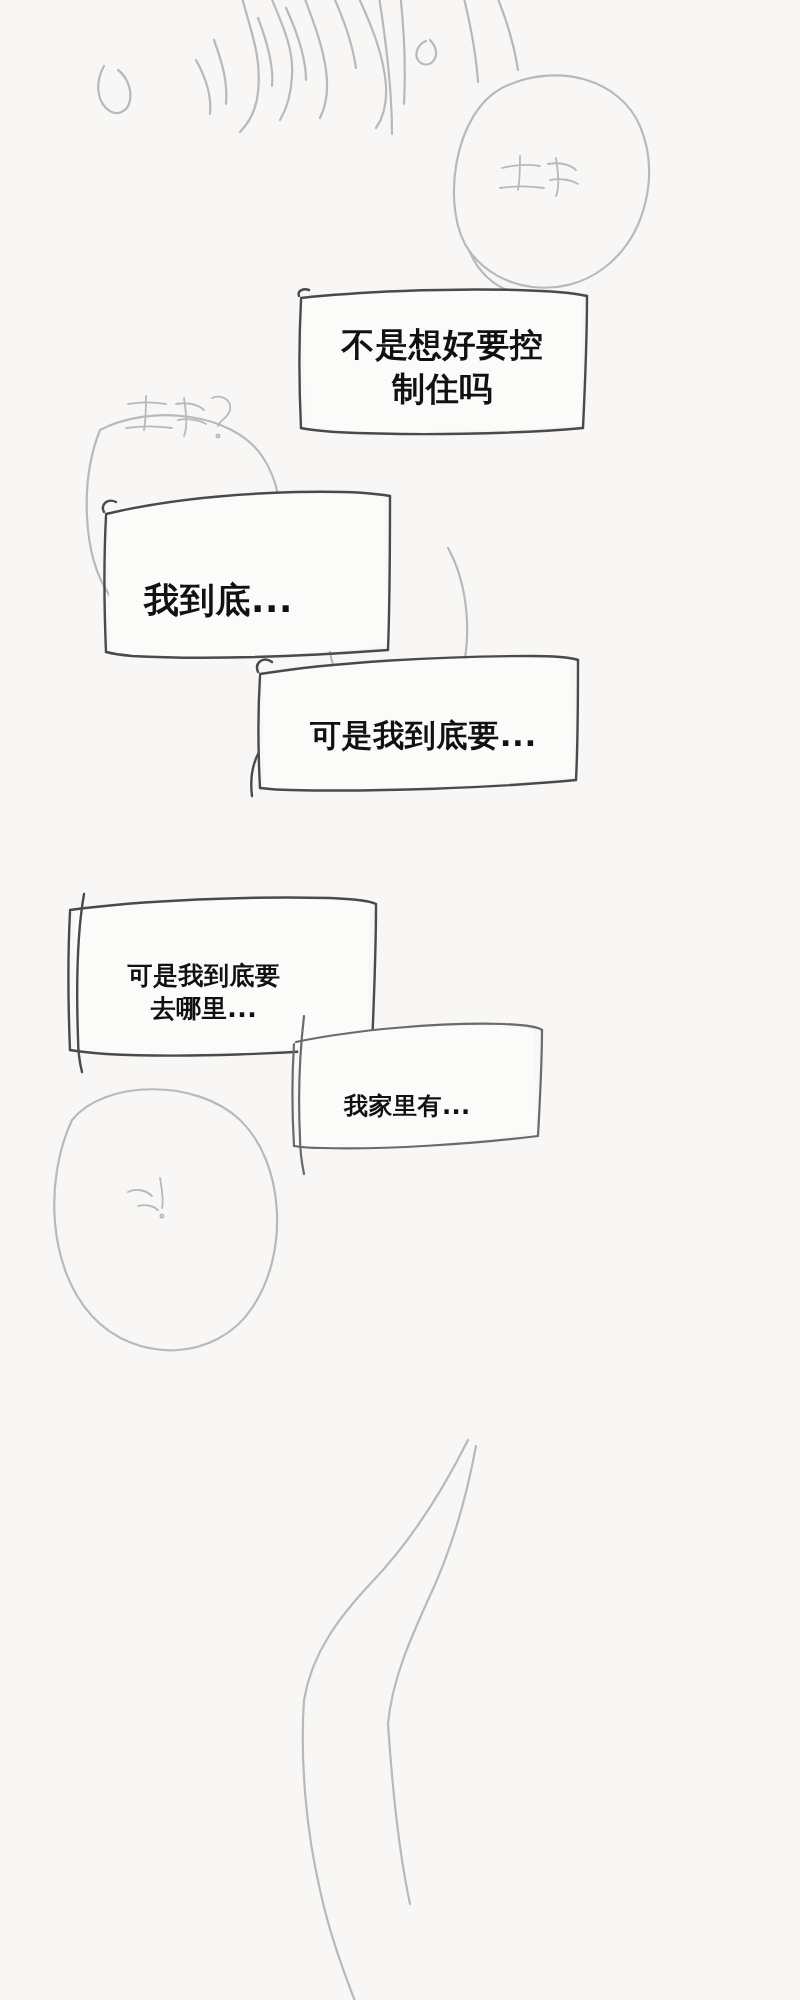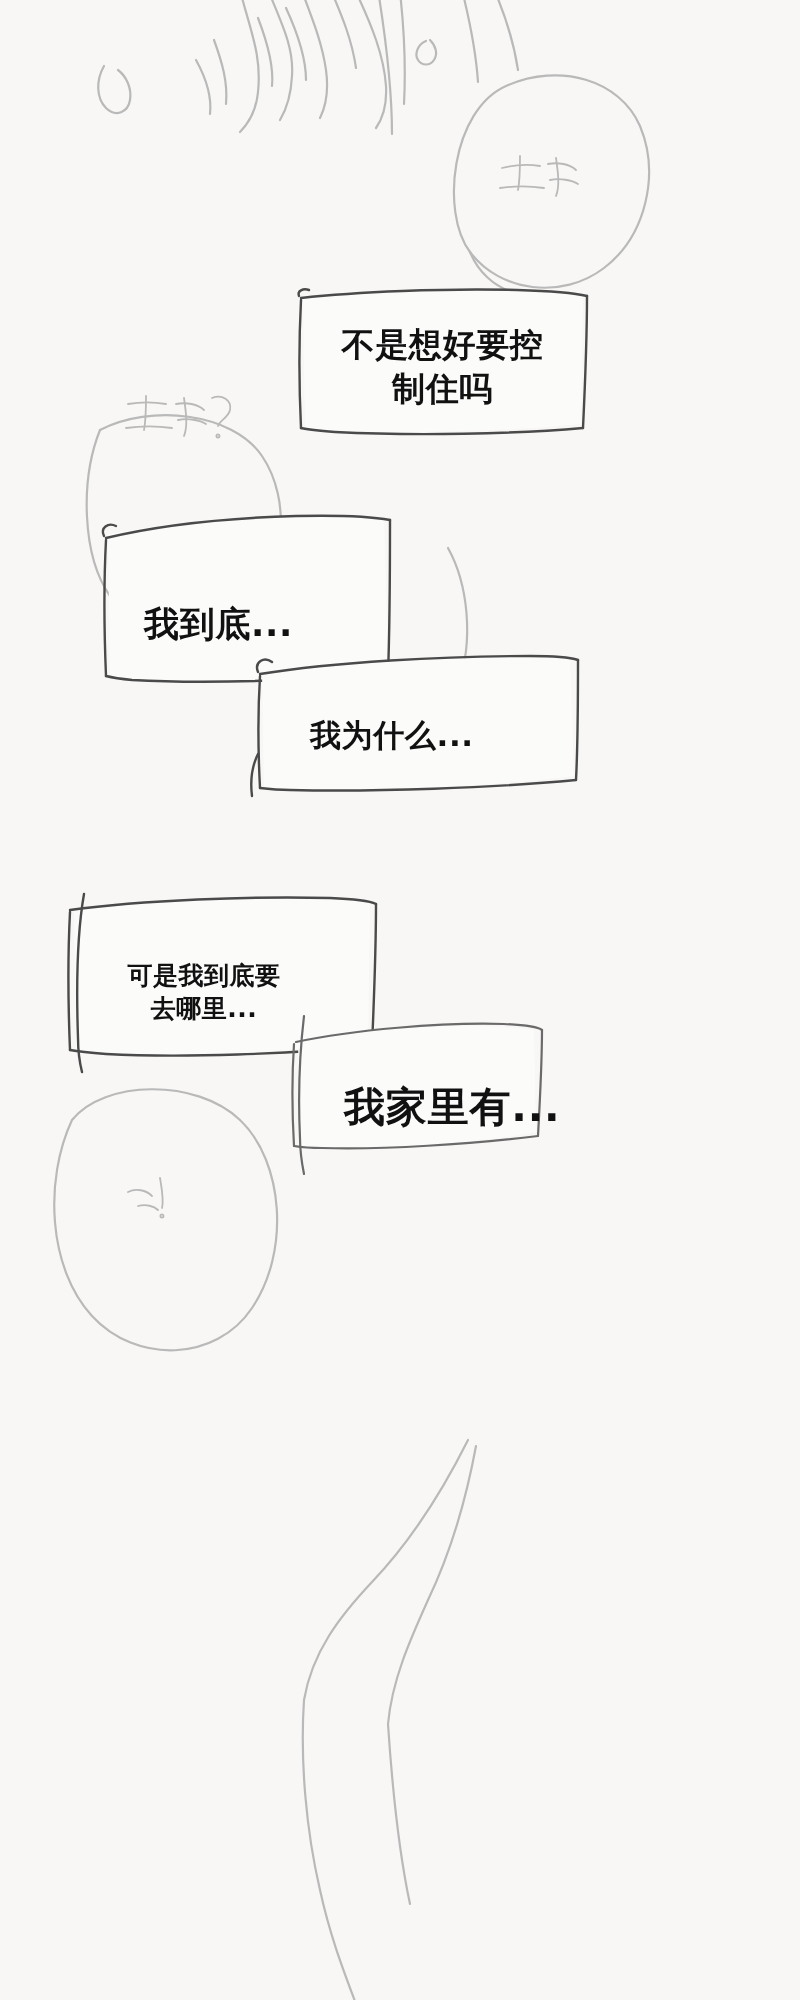--- a/index.html
+++ b/index.html
@@ -48,21 +48,21 @@
   .bubble-text .line {
     line-height: 1.32;
   }
 
   
   #bubble-1 .bubble-text { font-size: 33px; align-items: center; padding-bottom: 6px; }
   #bubble-2 .bubble-text { font-size: 33px; align-items: center; padding-top: 10px; }
   #bubble-3 .bubble-text { font-size: 35px; align-items: flex-start; padding-left: 48px; padding-top: 52px; }
   #bubble-4 .bubble-text { font-size: 31px; align-items: flex-start; padding-left: 66px; padding-top: 22px; }
   #bubble-5 .bubble-text { font-size: 25px; align-items: center; padding-top: 28px; padding-right: 36px; }
-  #bubble-6 .bubble-text { font-size: 41px; align-items: flex-start; padding-left: 62px; padding-top: 40px; }
+  #bubble-6 .bubble-text { font-size: 24px; align-items: flex-start; padding-left: 62px; padding-top: 40px; }
 </style>
 </head>
 <body>
 
 <div id="page">
 
   <svg id="sketch-layer" viewBox="0 0 800 2000" xmlns="http://www.w3.org/2000/svg">
     <g fill="none" stroke="#b9b9b9" stroke-width="2.2" stroke-linecap="round" stroke-linejoin="round">
 
       <g>
@@ -157,21 +157,21 @@
         <path d="M6 146 C 4 104, 4 56, 6 18"></path>
         <path d="M4 14 C 2 9, 8 6, 14 8"></path>
       </g>
     </svg>
     <div class="bubble-text">
       <span class="line">不是想好要控</span>
       <span class="line">制住吗</span>
     </div>
   </div>
 
-  <div class="bubble" id="bubble-3" style="left:96px; top:508px; width:300px; height:180px;">
+  <div class="bubble" id="bubble-3" style="left:96px; top:484px; width:300px; height:180px;">
     <svg viewBox="0 0 300 180" xmlns="http://www.w3.org/2000/svg">
       <path d="M12 26 C 100 10, 210 4, 288 10 L 292 162 C 190 172, 90 176, 14 170 Z" fill="#fbfbfa" stroke="none"></path>
       <g fill="none" stroke="#4a4a4a" stroke-width="2.4" stroke-linecap="round">
         <path d="M10 30 C 60 18, 130 10, 200 8 C 246 7, 278 9, 294 12"></path>
         <path d="M294 12 C 294 58, 294 114, 292 166"></path>
         <path d="M292 166 C 210 172, 110 176, 36 172 C 26 171, 18 170, 10 168"></path>
         <path d="M10 168 C 8 120, 8 70, 10 32"></path>
         <path d="M8 28 C 4 20, 12 14, 20 18"></path>
       </g>
     </svg>
@@ -187,21 +187,21 @@
         <path d="M16 24 C 90 12, 200 6, 286 6 C 312 6, 328 8, 334 10"></path>
         <path d="M334 10 C 334 48, 334 92, 332 130"></path>
         <path d="M332 130 C 250 138, 130 142, 46 140 C 34 140, 24 139, 16 138"></path>
         <path d="M16 138 C 14 100, 14 58, 16 26"></path>
         <path d="M14 22 C 10 12, 20 6, 28 12"></path>
 
         <path d="M14 104 C 8 116, 6 130, 8 146"></path>
       </g>
     </svg>
     <div class="bubble-text">
-      <span class="line">我为什么...</span>
+      <span class="line">可是我到底要...</span>
     </div>
   </div>
 
   <div class="bubble" id="bubble-5" style="left:62px; top:888px; width:320px; height:180px;">
     <svg viewBox="0 0 320 180" xmlns="http://www.w3.org/2000/svg">
       <path d="M12 22 C 110 8, 230 6, 308 14 L 306 154 C 210 166, 100 170, 14 164 Z" fill="#fbfbfa" stroke="none"></path>
       <g fill="none" stroke="#4a4a4a" stroke-width="2.4" stroke-linecap="round">
         <path d="M8 22 C 80 12, 190 8, 268 10 C 294 11, 308 13, 314 16"></path>
         <path d="M314 16 C 314 58, 312 112, 310 158"></path>
         <path d="M310 158 C 230 166, 120 170, 44 166 C 30 165, 18 164, 8 162"></path>

